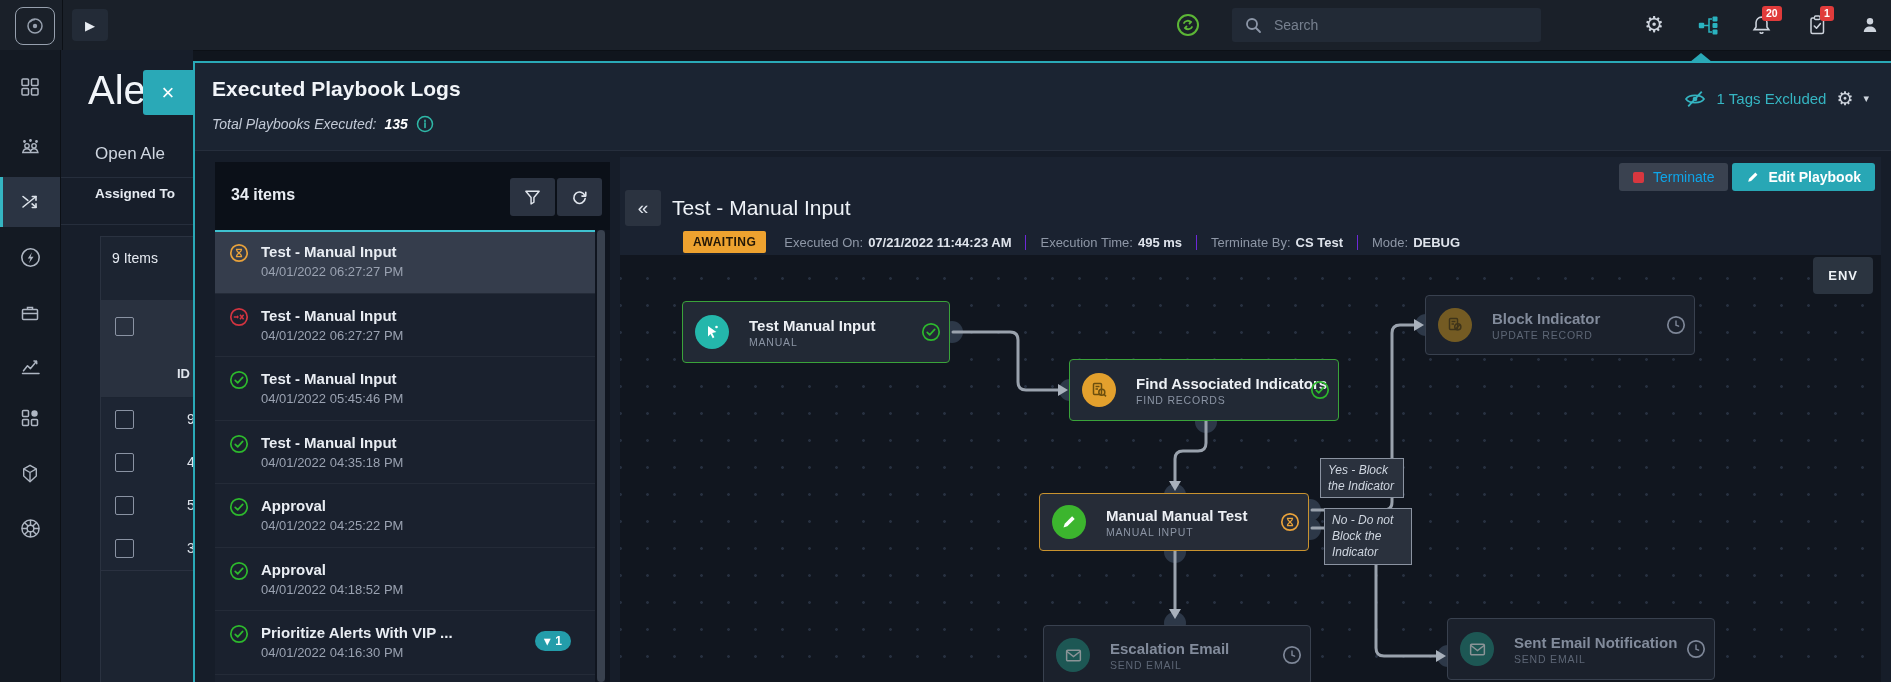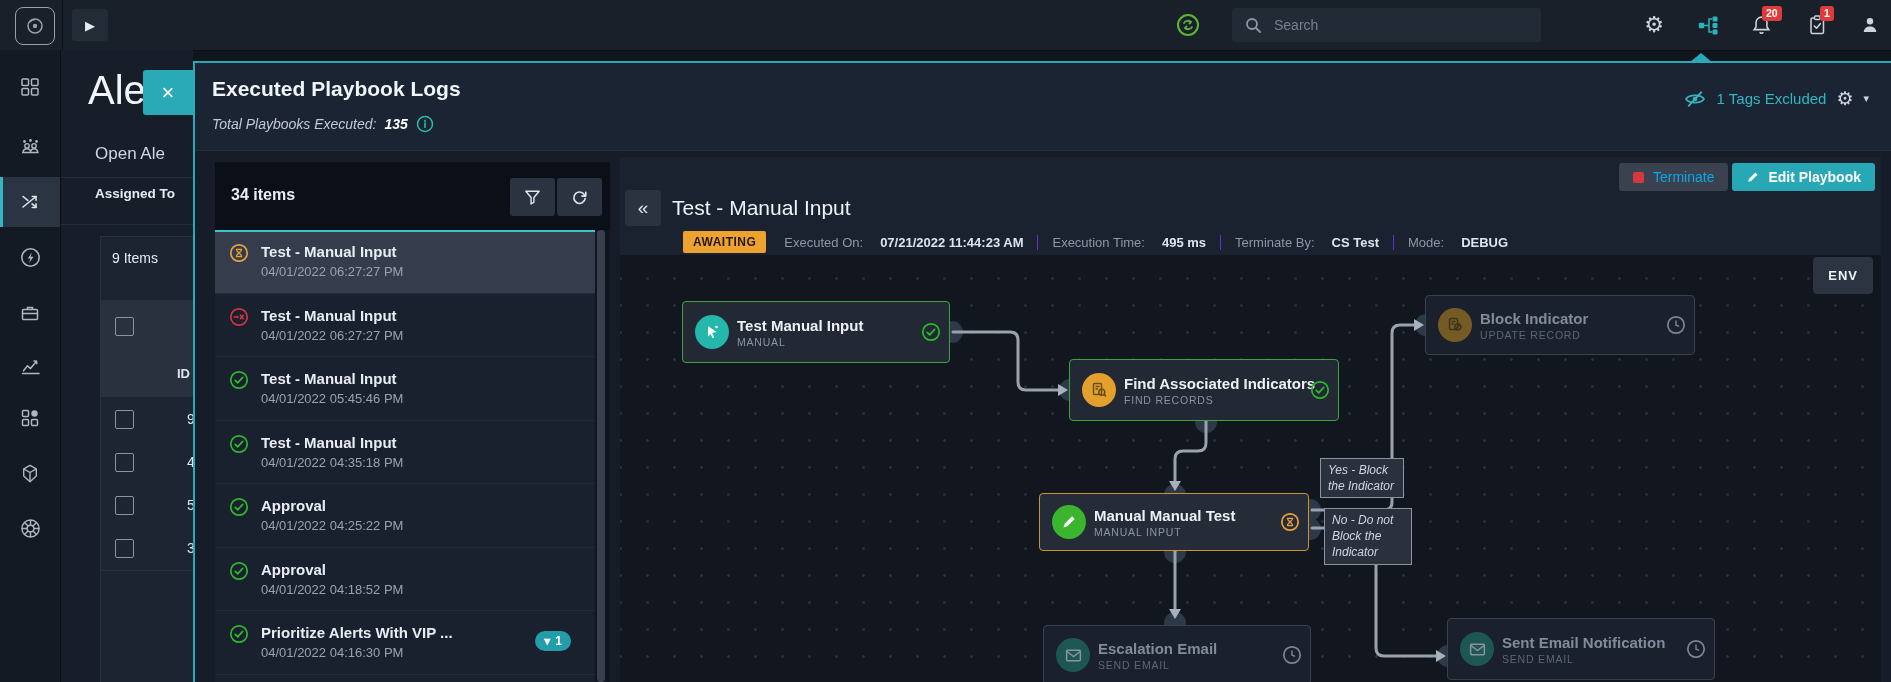--- a/index.html
+++ b/index.html
@@ -84,30 +84,30 @@
     padding:0 14px;color:#0ea5e9;font-size:14px;cursor:pointer;}
   .btn-terminate .sq{width:11px;height:11px;background:#d8373f;border-radius:2px;}
   .btn-edit{height:28px;background:#28a7b5;border-radius:3px;display:flex;align-items:center;gap:8px;
     padding:0 14px;color:#fff;font-size:14px;font-weight:600;cursor:pointer;}
   .collapse-btn{position:absolute;left:5px;top:33px;width:36px;height:36px;background:#2b3340;border-radius:3px;
     color:#dfe4ec;font-size:19px;display:flex;align-items:center;justify-content:center;cursor:pointer;}
   .mp-title{position:absolute;left:52px;top:33px;height:36px;line-height:36px;font-size:21px;color:#eef2f7;}
   .mp-status{position:absolute;left:63px;top:74px;display:flex;align-items:center;}
   .st-badge{background:#eea22f;color:#241807;font-size:12px;font-weight:bold;letter-spacing:.5px;
     padding:4px 10px;border-radius:2px;}
-  .detail-seg{display:flex;align-items:center;gap:17px;padding:0 14px;font-size:13px;color:#8e97a6;}
+  .detail-seg{display:flex;align-items:center;gap:5px;padding:0 14px;font-size:13px;color:#8e97a6;}
   .detail-seg b{color:#dfe4ec;font-weight:600;}
   .detail-seg + .detail-seg{border-left:1px solid #6d28d9;}
   .mp-status .detail-wrap{display:flex;align-items:center;margin-left:4px;}
 
   
   .canvas{position:absolute;left:0;top:98px;right:0;bottom:0;background:#11161f;overflow:hidden;
     background-image:radial-gradient(circle,#273040 1.3px,transparent 1.5px);background-size:27px 27px;background-position:14px 10px;}
   .flow-svg{position:absolute;left:0;top:0;z-index:1;}
-  .node{position:absolute;display:flex;align-items:center;gap:8px;padding:0 34px 0 12px;background:#222935;
+  .node{position:absolute;display:flex;align-items:center;gap:20px;padding:0 34px 0 12px;background:#222935;
     border:1px solid #39414f;border-radius:4px;box-sizing:border-box;z-index:2;cursor:pointer;}
   .node.success{border-color:#3aa33a;}
   .node.awaiting{border-color:#c9932f;background:#262c37;}
   .node.pending{background:#1b212c;}
   .ncirc{width:34px;height:34px;border-radius:50%;display:flex;align-items:center;justify-content:center;flex:0 0 34px;}
   .node.pending .ncirc{opacity:.55;}
   .ntitle{font-size:15px;font-weight:700;color:#edf0f5;line-height:1.3;white-space:nowrap;}
   .ntype{font-size:10.5px;color:#8b94a4;letter-spacing:.8px;white-space:nowrap;}
   .node.pending .ntitle{color:#828b9b;}
   .node.pending .ntype{color:#5d6675;}

